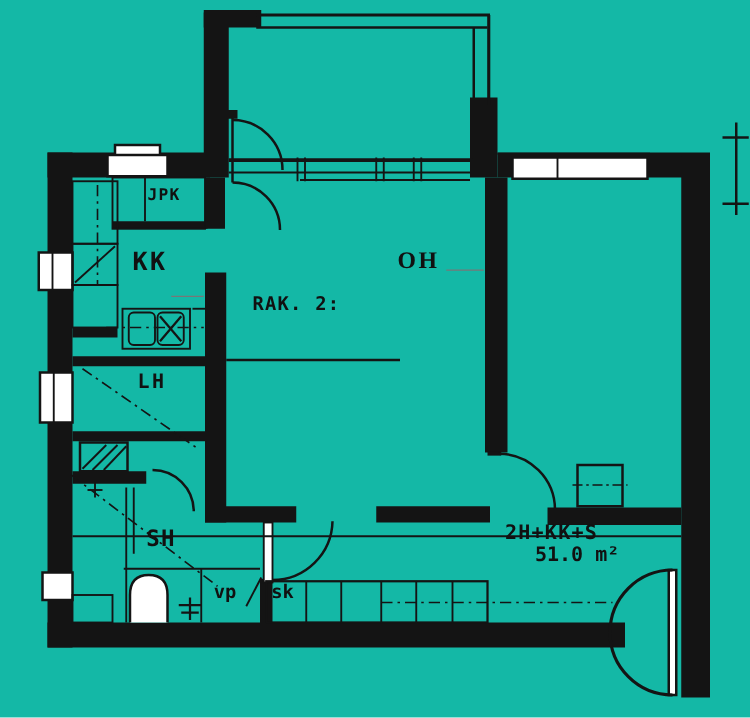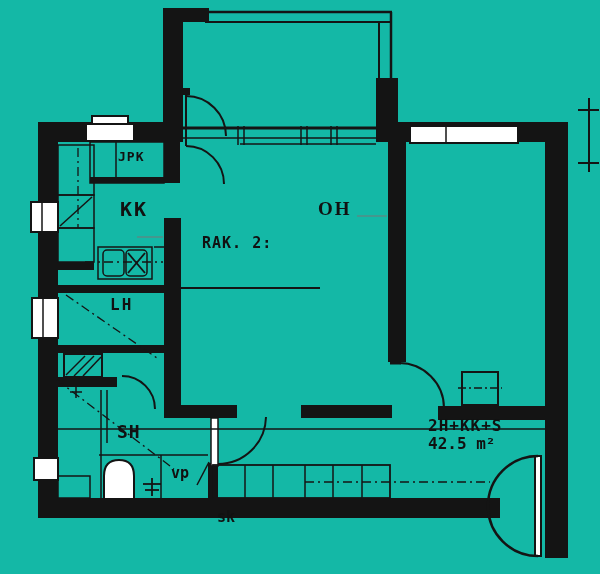--- a/index.html
+++ b/index.html
@@ -7,31 +7,31 @@
     position:relative;width:600px;height:574px;background:#14b8a6;
     font-family:"DejaVu Sans Mono","Liberation Mono",monospace;
     overflow:hidden;
   }
   #plan-svg{position:absolute;left:0;top:0;}
   .label{
     position:absolute;color:#111;font-weight:bold;white-space:nowrap;
     line-height:1;user-select:none;
   }
   .lbl-jpk{left:118px;top:150px;font-size:13px;letter-spacing:1px;}
-  .lbl-kk{left:120px;top:199px;font-size:20px;letter-spacing:2px;}
+  .lbl-kk{left:106px;top:199px;font-size:20px;letter-spacing:2px;}
   .lbl-oh{left:318px;top:199px;font-size:19px;letter-spacing:2px;font-family:Liberation Serif, serif;}
   .lbl-lh{left:110px;top:297px;font-size:16px;letter-spacing:2px;}
   .lbl-sh{left:117px;top:423px;font-size:18px;letter-spacing:1px;}
   .lbl-vp{left:171px;top:466px;font-size:15px;text-align:center;}
-  .lbl-sk{left:217px;top:466px;font-size:15px;margin-top:44px;}
+  .lbl-sk{left:217px;top:466px;font-size:15px;}
   .lbl-rak1{left:202px;top:236px;font-size:15px;letter-spacing:1px;}
   .lbl-rak2{left:197px;top:257px;font-size:15px;letter-spacing:1px;}
   .lbl-rak3{left:197px;top:290px;font-size:15px;letter-spacing:1px;}
   .lbl-rak4{left:197px;top:308px;font-size:15px;letter-spacing:1px;}
-  .lbl-type{left:428px;top:418px;font-size:16px;letter-spacing:1px;text-align:right;}
+  .lbl-type{left:404px;top:418px;font-size:16px;letter-spacing:1px;text-align:right;}
   .lbl-area{left:428px;top:436px;font-size:16px;}
 </style>
 </head>
 <body>
 
 <div id="stage">
 
 <svg id="plan-svg" width="600" height="574" viewBox="0 0 600 574">
 
   <g fill="#141414" stroke="none">
@@ -217,14 +217,14 @@
   <div class="label lbl-kk">KK</div>
   <div class="label lbl-oh">OH</div>
   <div class="label lbl-lh">LH</div>
   <div class="label lbl-sh">SH</div>
   <div class="label lbl-vp">vp</div>
   <div class="label lbl-sk">sk</div>
 
   <div class="label lbl-rak1">RAK. 2:</div>
 
   <div class="label lbl-type">2H+KK+S</div>
-  <div class="label lbl-area">42.5 m²</div>
+  <div class="label lbl-area">51.0 m²</div>
 </div>
 
 </body></html>

